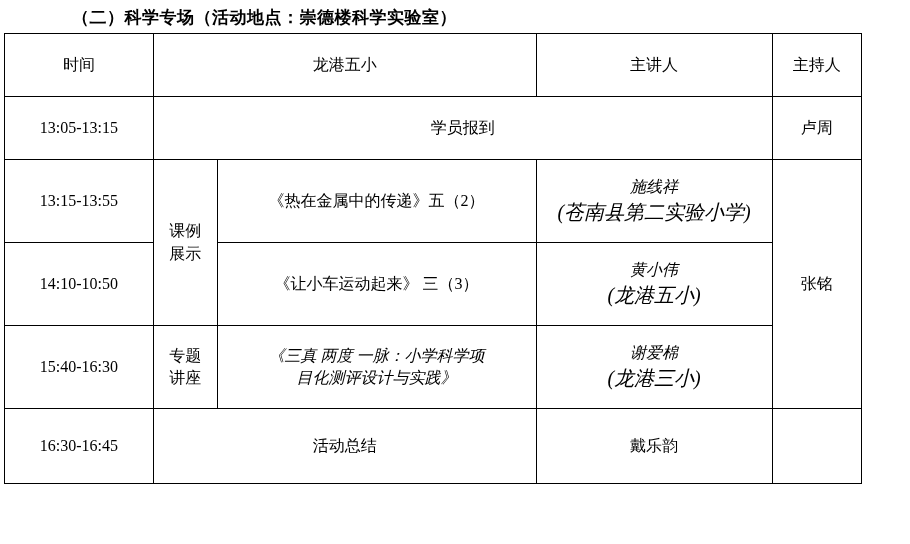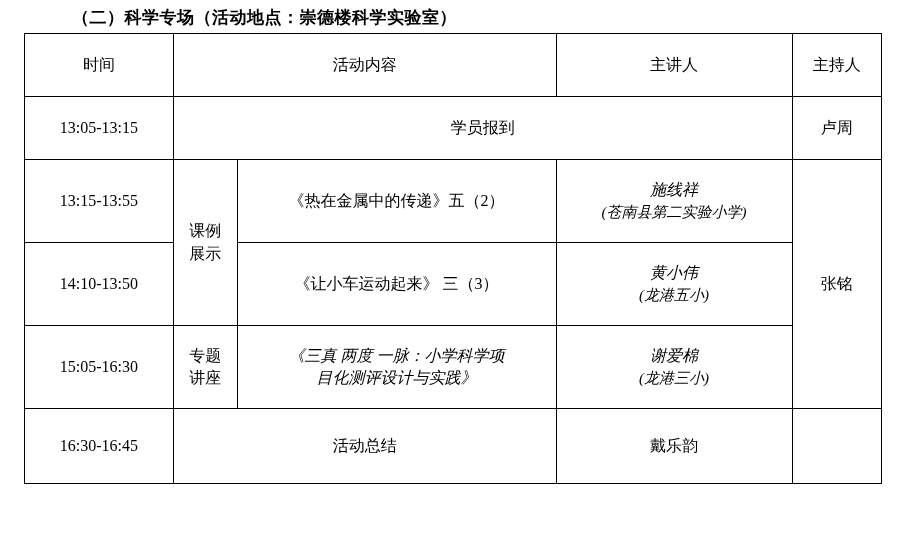--- a/index.html
+++ b/index.html
@@ -25,21 +25,21 @@
     left: 72px;
     top: 6px;
     font-size: 17px;
     font-weight: bold;
     letter-spacing: 0.5px;
     white-space: nowrap;
     text-align: center;
   }
   .table-wrap {
     position: absolute;
-    left: 24px;
+    left: 4px;
     top: 33px;
     width: 858px;
   }
   table.schedule {
     border-collapse: collapse;
     width: 858px;
     table-layout: fixed;
   }
   table.schedule td {
     border: 1px solid #000000;
@@ -67,21 +67,21 @@
 
   .kind-cell {
     font-size: 16px;
     line-height: 1.5;
   }
   .two-line {
     line-height: 1.55;
     font-style: italic;
   }
   .small-paren {
-    font-size: 15px;
+    font-size: 20px;
   }
   .nowrap { white-space: nowrap; }
 </style>
 </head>
 <body>
 
 <div class="page">
 
   <div class="doc-title">（二）科学专场（活动地点：崇德楼科学实验室）</div>
 
@@ -90,21 +90,21 @@
       <colgroup>
         <col class="c-time">
         <col class="c-kind">
         <col class="c-content">
         <col class="c-speaker">
         <col class="c-host">
       </colgroup>
       <tbody>
         <tr class="hdr">
           <td>时间</td>
-          <td colspan="2">活动内容</td>
+          <td colspan="2">龙港五小</td>
           <td>主讲人</td>
           <td>主持人</td>
         </tr>
 
         <tr class="row-checkin">
           <td class="nowrap">13:05-13:15</td>
           <td colspan="3">学员报到</td>
           <td>卢周</td>
         </tr>
 
@@ -116,30 +116,30 @@
           </td>
           <td>《热在金属中的传递》五（2）</td>
           <td class="two-line">
             <div>施线祥</div>
             <div class="small-paren">(苍南县第二实验小学)</div>
           </td>
           <td rowspan="3">张铭</td>
         </tr>
 
         <tr class="row-b">
-          <td class="nowrap">14:10-13:50</td>
+          <td class="nowrap">14:10-10:50</td>
           <td>《让小车运动起来》 三（3）</td>
           <td class="two-line">
             <div>黄小伟</div>
             <div class="small-paren">(龙港五小)</div>
           </td>
         </tr>
 
         <tr class="row-c">
-          <td class="nowrap">15:05-16:30</td>
+          <td class="nowrap">15:40-16:30</td>
           <td class="kind-cell">
             <div>专题</div>
             <div>讲座</div>
           </td>
           <td class="two-line">
             <div>《三真 两度 一脉：小学科学项</div>
             <div>目化测评设计与实践》</div>
           </td>
           <td class="two-line">
             <div>谢爱棉</div>

